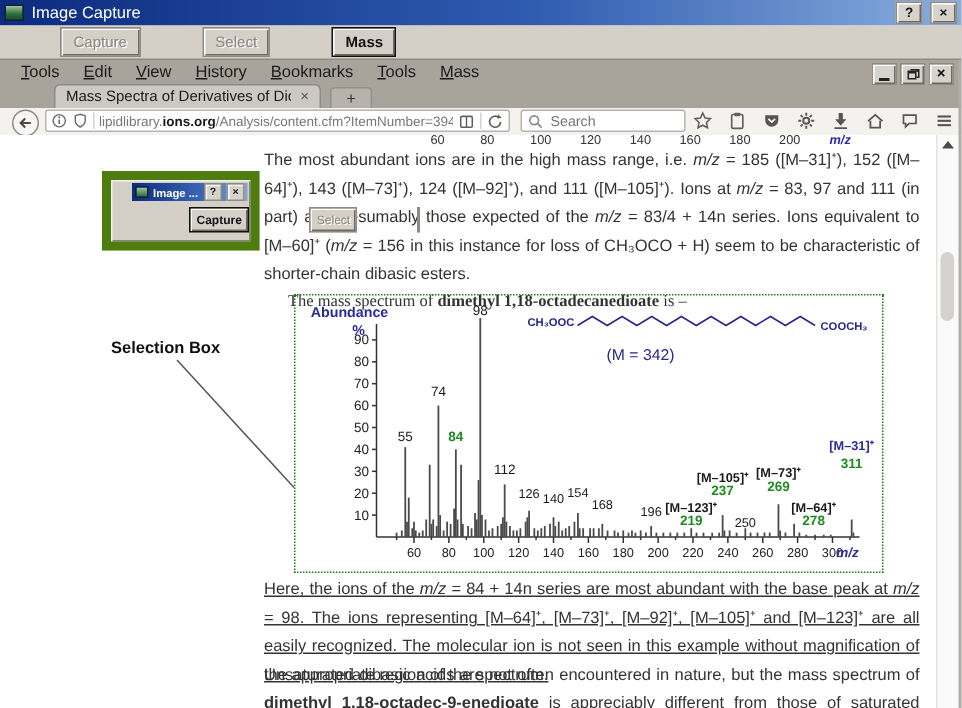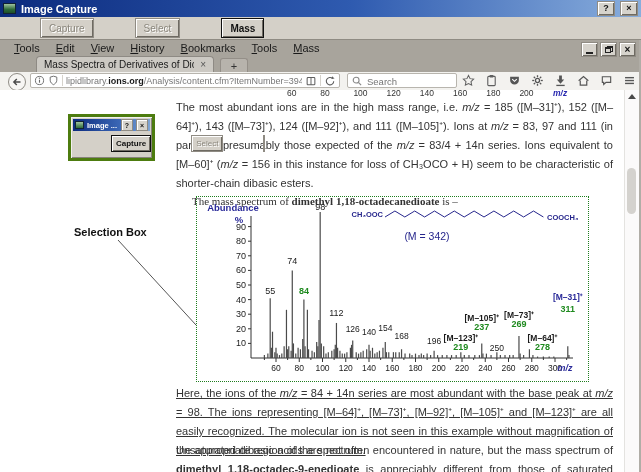--- a/index.html
+++ b/index.html
@@ -2,21 +2,21 @@
 <html><head>
 <meta charset="utf-8">
 <style>
   html,body{margin:0;padding:0;}
   body{font-family:"Liberation Sans",sans-serif;background:#777;}
   .screen{position:relative;width:641px;height:472px;overflow:hidden;background:#fff;}
   
   .cap-titlebar{position:absolute;left:0;top:0;width:641px;height:17px;
     background:linear-gradient(90deg,#0c2b7e 0%,#2f5bb0 55%,#89aedd 100%);
     display:flex;align-items:center;gap:5px;padding:0 3px;box-sizing:border-box;}
-  .cap-title{color:#fff;font-size:11px;font-weight:bold;flex:1;}
+  .cap-title{color:#fff;font-size:11px;font-weight:normal;flex:1;}
   .app-icon{width:13px;height:11px;border:1px solid #123;background:linear-gradient(#9fc49f,#2e6b3a 60%,#1d4f2a);box-sizing:border-box;}
   .tb-btn{width:16px;height:13px;background:#d6d3cc;border:1px solid #8f8b83;
     box-shadow:inset 1px 1px 0 #fff,inset -1px -1px 0 #6e6a62;
     display:flex;align-items:center;justify-content:center;font-size:9px;font-weight:bold;color:#111;line-height:1;}
   .cap-toolbar{position:absolute;left:0;top:17px;width:641px;height:23px;background:#d4d0c8;
     border-bottom:1px solid #8f8b83;display:flex;align-items:center;gap:3px;padding:0 2px;box-sizing:border-box;}
   .btn95{height:18px;background:#d4d0c8;border:1px solid #8f8b83;
     box-shadow:inset 1px 1px 0 #fff,inset -1px -1px 0 #6e6a62;
     font-size:10px;display:flex;align-items:center;justify-content:center;padding:0 8px;color:#111;margin-left:38px;}
   .btn95.disabled{color:#8a867c;text-shadow:1px 1px 0 #fff;}
@@ -57,21 +57,21 @@
   .navicons .ni{width:14px;height:14px;display:flex;align-items:center;justify-content:center;}
   
   .content{position:absolute;left:0;top:50px;width:641px;height:382px;background:#fff;overflow:hidden;}
   .para{position:absolute;left:176px;width:437px;font-size:11px;line-height:19px;color:#333;text-align:justify;}
   .top-tick{position:absolute;top:0;font-size:8.5px;color:#333;}
   .top-mz{position:absolute;top:0;font-size:8.5px;color:#2a2ab0;font-style:italic;font-weight:bold;}
   .sel-box{position:absolute;left:196px;top:106px;width:393px;height:186px;border:1px dotted #1e7d1e;box-sizing:border-box;}
   .sel-label{position:absolute;left:74px;top:136px;font-size:11px;font-weight:bold;color:#111;}
   
   .mini-win{position:absolute;left:68px;top:24px;width:81px;height:41px;background:#d4d0c8;
-    border:3px solid #4d7c0f;box-shadow:inset 1px 1px 0 #f2f1ee,inset -1px -1px 0 #87837b;}
+    border:6px solid #4d7c0f;box-shadow:inset 1px 1px 0 #f2f1ee,inset -1px -1px 0 #87837b;padding-left:12px;}
   .mini-title{height:12px;margin:2px;background:linear-gradient(90deg,#0c2b7e,#3a66b5 60%,#7fa6d6);
     display:flex;align-items:center;gap:3px;padding:0 2px;}
   .mini-title .t{color:#fff;font-size:7.5px;font-weight:bold;flex:1;white-space:nowrap;overflow:hidden;}
   .mini-icon{width:9px;height:8px;border:1px solid #123;background:linear-gradient(#9fc49f,#2e6b3a);box-sizing:border-box;}
   .mini-btn{width:10px;height:10px;background:#d6d3cc;border:1px solid #8f8b83;
     box-shadow:inset 1px 1px 0 #fff;display:flex;align-items:center;justify-content:center;
     font-size:7px;font-weight:bold;color:#111;line-height:1;}
   .mini-row{display:flex;gap:2px;padding:2px;}
   .btn95.tiny{height:15px;font-size:8px;padding:0 4px;}
   

